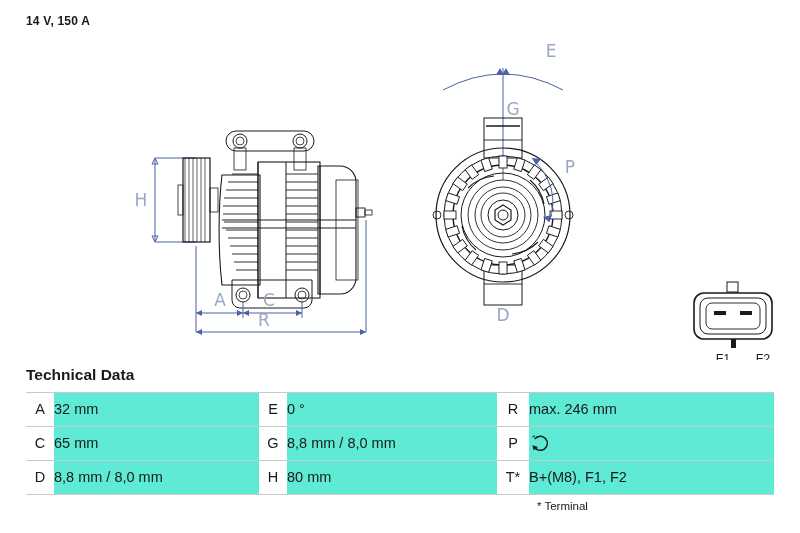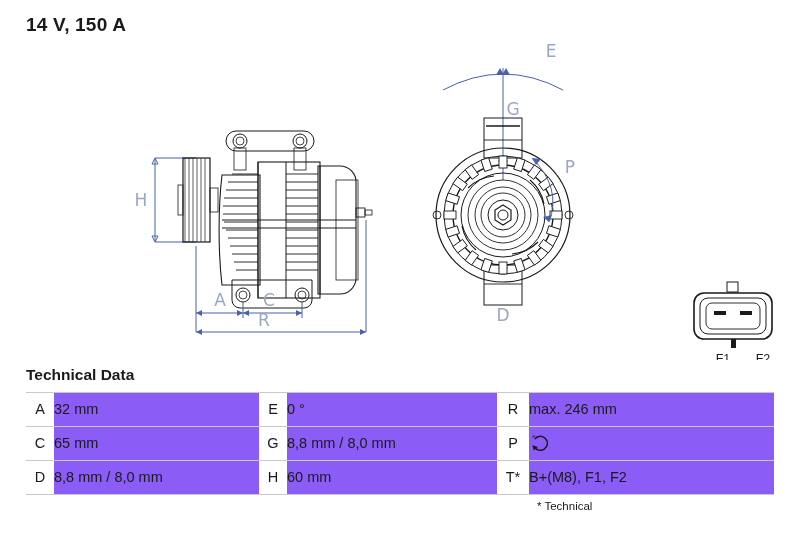--- a/index.html
+++ b/index.html
@@ -14,21 +14,21 @@
     font-family: "Liberation Sans", sans-serif;
     color: #1a1a1a;
     overflow: hidden;
   }
 
   
   .page-title {
     position: absolute;
     left: 26px;
     top: 14px;
-    font-size: 19px;
+    font-size: 12px;
     font-weight: 700;
     letter-spacing: 0.2px;
     color: #1a1a1a;
   }
 
   
   .drawing-area {
     position: absolute;
     left: 0;
     top: 30px;
@@ -72,21 +72,21 @@
     padding: 0;
     vertical-align: middle;
     line-height: 1;
   }
   td.key-cell {
     background: #ffffff;
     text-align: center;
     width: 28px;
   }
   td.val-cell {
-    background: #8b5cf6;
+    background: #5eead4;
     padding-left: 10px;
   }
   .col-k1 { width: 28px; }
   .col-v1 { width: 205px; }
   .col-k2 { width: 28px; }
   .col-v2 { width: 210px; }
   .col-k3 { width: 32px; }
   .col-v3 { width: auto; }
 
   .footnote {
@@ -386,21 +386,21 @@
               <path d="M4.0 3.9 A 7 7 0 0 1 5.3 3.0" fill="none" stroke="#1a1a1a" stroke-width="1.2" stroke-linecap="round"></path>
               <polygon points="3.4,12.2 9.0,14.0 4.6,17.2" fill="#1a1a1a"></polygon>
             </svg>
           </span>
         </td>
       </tr>
       <tr>
         <td class="key-cell">D</td>
         <td class="val-cell">8,8 mm / 8,0 mm</td>
         <td class="key-cell">H</td>
-        <td class="val-cell">60 mm</td>
+        <td class="val-cell">80 mm</td>
         <td class="key-cell">T*</td>
         <td class="val-cell">B+(M8), F1, F2</td>
       </tr>
     </tbody>
   </table>
 
-  <div class="footnote">* Technical</div>
+  <div class="footnote">* Terminal</div>
 </div>
 
 </body></html>

